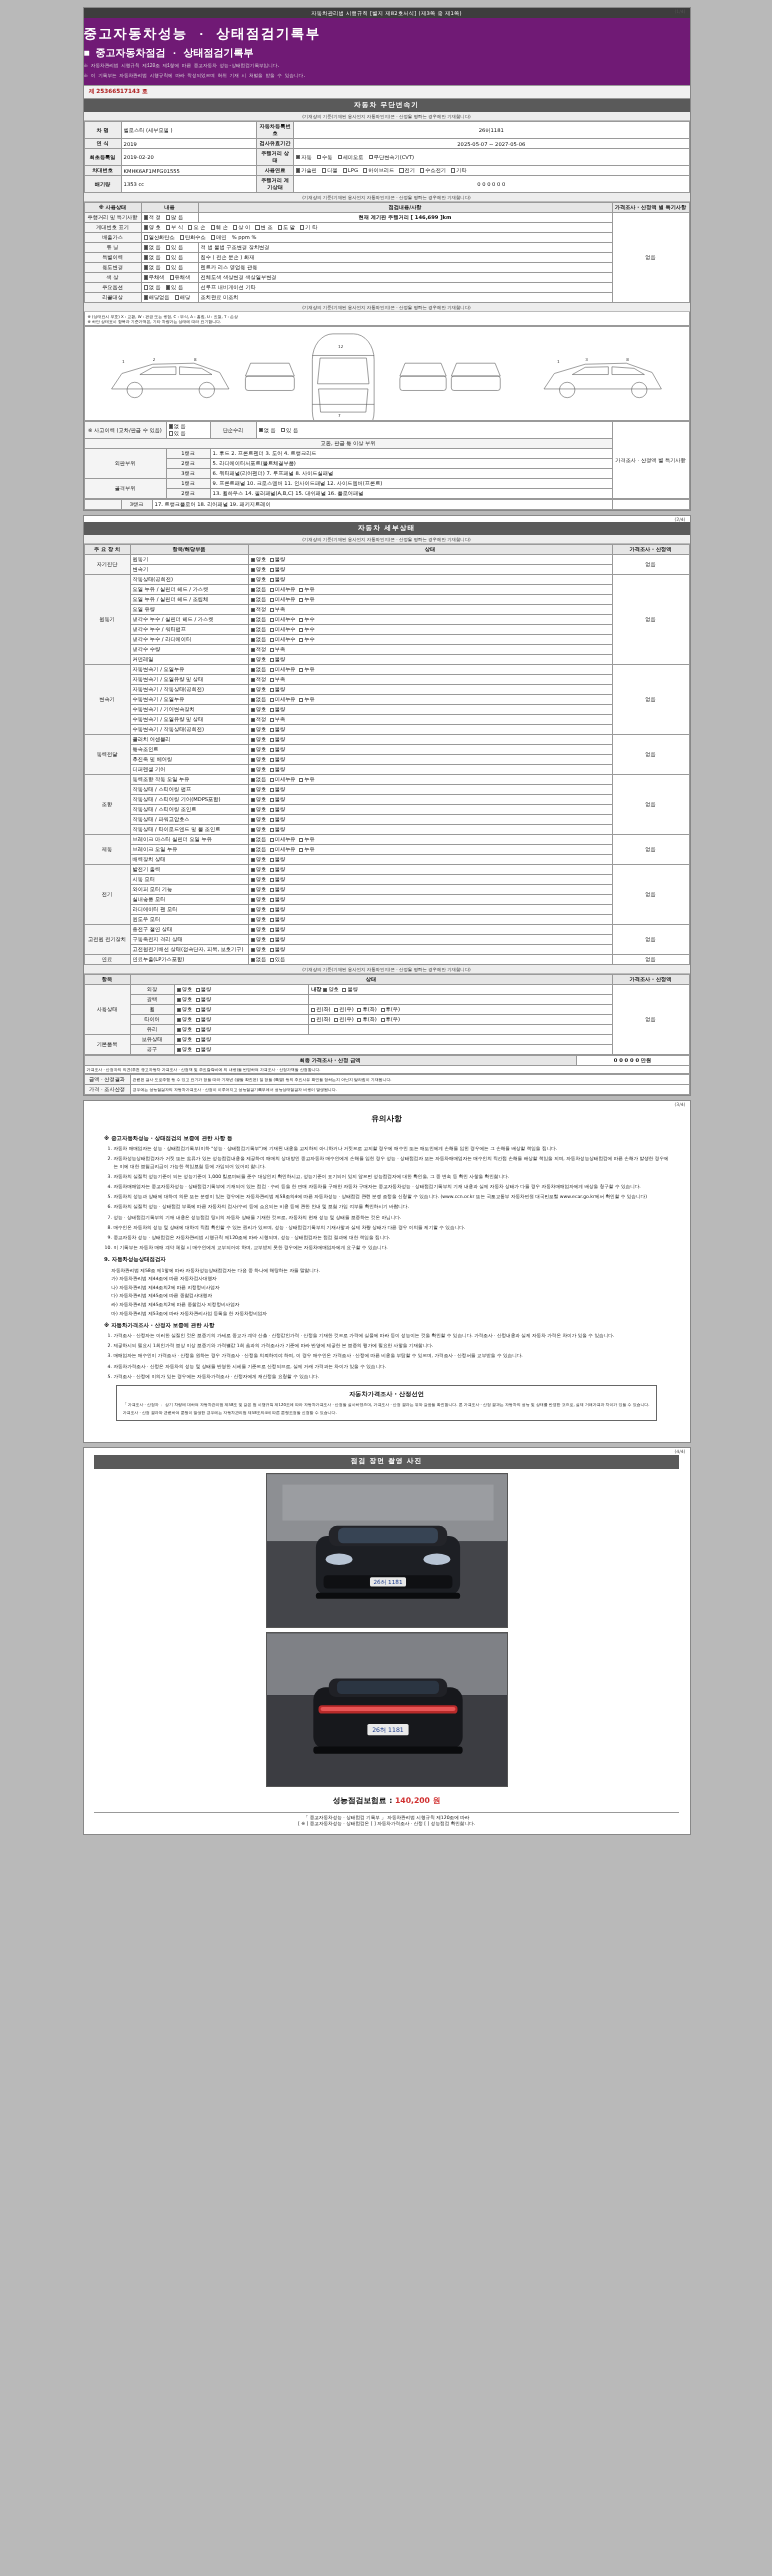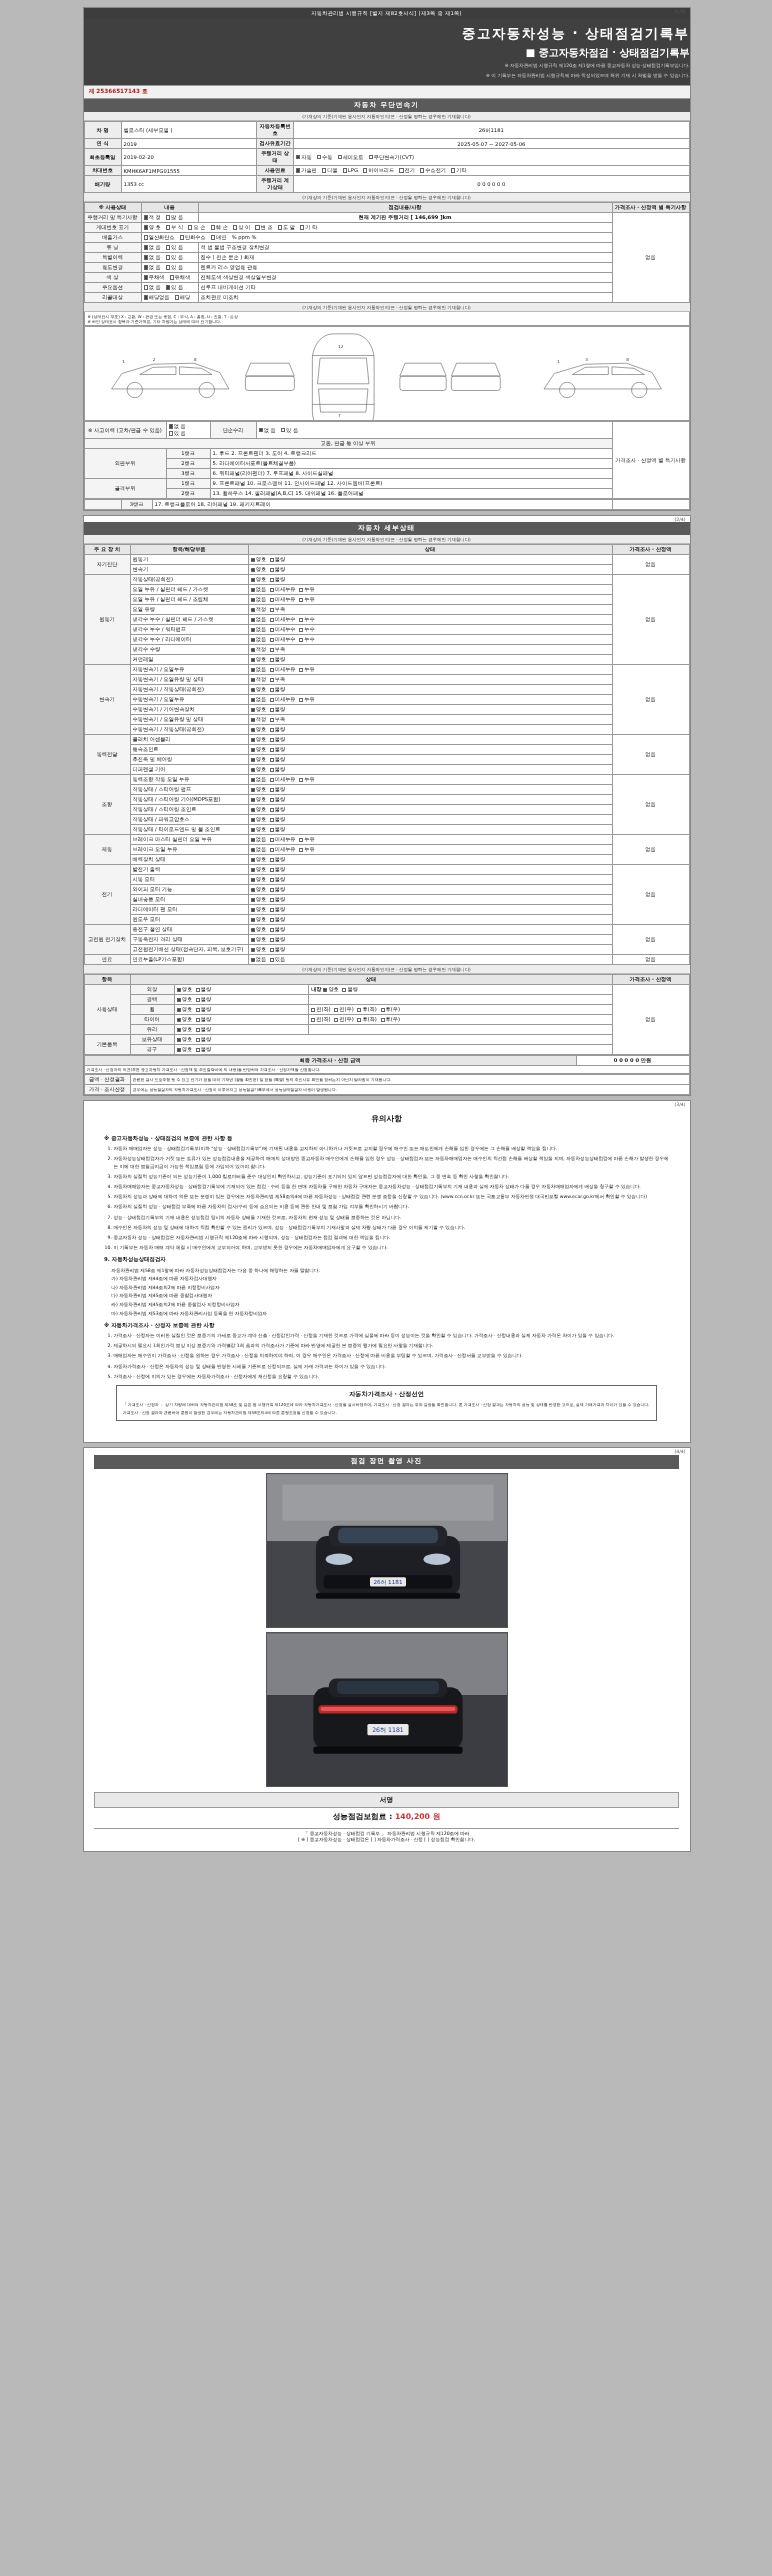--- a/index.html
+++ b/index.html
@@ -25,21 +25,21 @@
   .toptitle {
     background:#3d3d3d; color:#fff; text-align:center;
     font-size:5.2px; padding:1.5px 0; letter-spacing:0.3px;
   }
   .pagetag {
     position:absolute; right:4.1px; top:1px; font-size:4.6px; color:#555;
   }
 
   
   .docheader {
-    background:#404040; color:#fff; text-align:right; padding:7.2px 0 5.2px 0;
+    background:#701a75; color:#fff; text-align:left; padding:7.2px 0 5.2px 0;font-family:Liberation Mono, monospace;
   }
   .docheader h1 { margin:0; font-size:13.4px; letter-spacing:1.5px; font-weight:bold; }
   .docheader h2 { margin:3.1px 0 0 0; font-size:10px; font-weight:bold; }
   .docheader .sub { font-size:4.6px; margin-top:2.6px; color:#d9d9d9; line-height:1.5; }
   .docnum {
     background:#f1f1f1; border-top:0.5px solid #999; border-bottom:0.5px solid #999;
     font-size:5.7px; font-weight:bold; padding:2.1px 5.2px; color:#b02020;
   }
 
   
@@ -718,21 +718,20 @@
         <rect x="100" y="140" width="270" height="16" rx="7" fill="#b82a2a"></rect>
         <rect x="104" y="143" width="262" height="8" rx="4" fill="#e85555"></rect>
         <rect x="195" y="176" width="80" height="22" rx="3" fill="#eaeaea"></rect>
         <text x="235" y="192" font-size="12" text-anchor="middle" fill="#1b3a8a" font-family="DejaVu Sans">26허 1181</text>
         <rect x="90" y="220" width="290" height="14" rx="6" fill="#0a0b0d"></rect>
       </g>
     </svg>
   </div>
 
   <div style="margin:5.2px 10.3px 0 10.3px">
-    <div class="signbar">서명</div>
     <div class="feeline">
       <span>성능점검보험료 :</span>
       <span class="amt">140,200 원</span>
     </div>
     <div class="footnote footrule">「 중고자동차성능 · 상태점검 기록부 」 자동차관리법 시행규칙 제120조에 따라</div>
     <div class="footnote" style="padding-top:0">[ ※ ] 중고자동차성능 · 상태점검은 [  ] 자동차가격조사 · 산정 [ ] 성능점검 확인합니다.</div>
   </div>
   <div style="height:7.2px"></div>
 </div>
 

